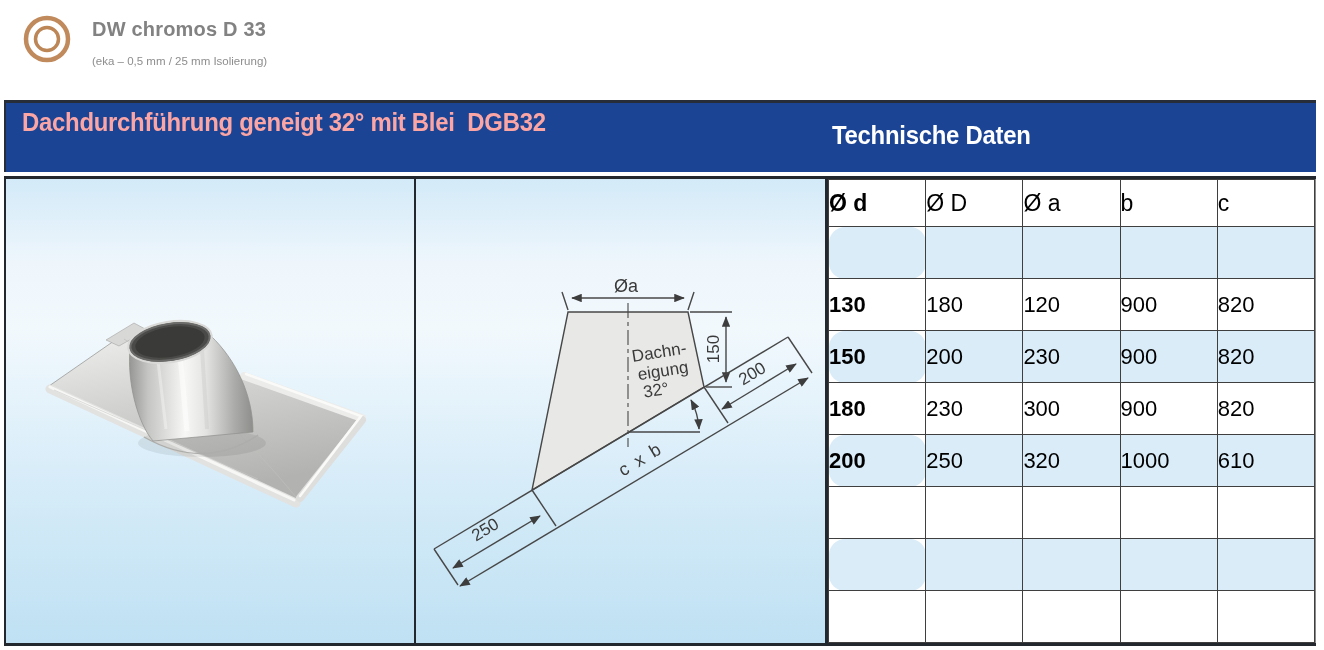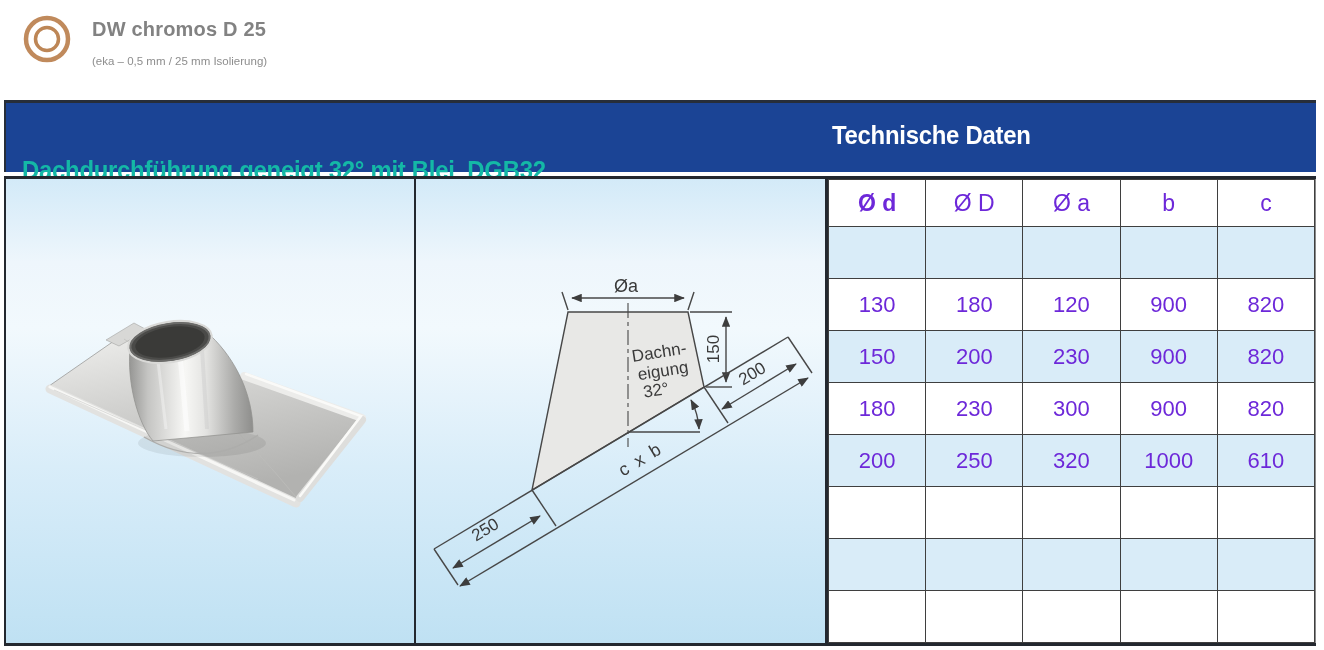--- a/index.html
+++ b/index.html
@@ -14,60 +14,60 @@
   .brand-rings{width:54px;height:54px;}
   .brand-text{margin-left:18px;margin-top:6px;}
   .brand-name{font-size:20px;font-weight:bold;color:#828282;letter-spacing:.2px;font-stretch:condensed;}
   .brand-spec{font-size:11.5px;color:#8d8d8d;margin-top:14px;}
   
   .titlebar{
     position:absolute;left:4px;top:100px;width:1312px;height:72px;
     background:#1b4495;box-sizing:border-box;
     border-top:3px solid #272e39;border-left:2px solid #272e39;
   }
-  .titlebar .left-titles{position:absolute;left:16px;top:3px;color:#14b8a6;margin-top:48px;}
+  .titlebar .left-titles{position:absolute;left:16px;top:3px;color:#fca5a5;}
   .title-line{font-size:26px;font-weight:bold;line-height:32px;font-stretch:condensed;letter-spacing:-.3px;
     display:inline-block;transform:scaleX(.92);transform-origin:0 50%;white-space:pre;}
   .tech-title{position:absolute;left:826px;top:17px;color:#ffffff;font-size:26px;font-weight:bold;
     font-stretch:condensed;letter-spacing:-.3px;display:inline-block;transform:scaleX(.92);transform-origin:0 50%;white-space:pre;}
   
   .panels{
     position:absolute;left:4px;top:176px;width:1312px;height:470px;
     display:flex;box-sizing:border-box;
     border-top:3px solid #23282f;border-bottom:3px solid #23282f;border-left:2px solid #23282f;
   }
   .gradpanel{background:linear-gradient(180deg,#d3eaf8 0%,#eef6fc 18%,#f2f9fd 32%,#d9edf9 62%,#bfe1f3 100%);}
   .photo-panel{width:410px;position:relative;border-right:2px solid #23282f;box-sizing:border-box;}
   .drawing-panel{width:412px;position:relative;border-right:3px solid #23282f;box-sizing:border-box;}
   .table-panel{flex:1;position:relative;background:#ffffff;border-right:1.5px solid #8a8a8a;box-sizing:border-box;}
   .photo-panel svg,.drawing-panel svg{position:absolute;left:0;top:0;width:100%;height:100%;}
   
   table.tech{width:100%;height:100%;border-collapse:collapse;table-layout:fixed;}
   table.tech th,table.tech td{
-    border:1.6px solid #3f3f3f;text-align:center;vertical-align:middle;
-    font-size:22px;color:#6d28d9;padding:0;font-stretch:condensed;
+    border:1.6px solid #3f3f3f;text-align:left;vertical-align:middle;
+    font-size:22px;color:#000000;padding:0;font-stretch:condensed;
   }
   table.tech th{height:46px;font-weight:normal;font-size:23px;}
   table.tech th:first-child{font-weight:bold;}
   table.tech td{height:51px;}
-  table.tech td:first-child{font-weight:normal;}
+  table.tech td:first-child{font-weight:bold;border-radius:16px;}
   table.tech tbody tr:nth-child(odd) td{background:#d9ecf8;}
   
   .dwg-label{font-family:"Liberation Sans",sans-serif;fill:#3a3a3a;}
 </style>
 </head>
 <body>
 
 <div class="brand">
   <svg class="brand-rings" viewBox="0 0 54 54">
     <circle cx="27" cy="27" r="21" fill="none" stroke="#c08a5c" stroke-width="4.5"></circle>
     <circle cx="27" cy="27" r="11.5" fill="none" stroke="#bd8656" stroke-width="3.5"></circle>
   </svg>
   <div class="brand-text">
-    <div class="brand-name">DW chromos D 25</div>
+    <div class="brand-name">DW chromos D 33</div>
     <div class="brand-spec">(eka – 0,5 mm / 25 mm Isolierung)</div>
   </div>
 </div>
 
 <div class="titlebar">
   <div class="left-titles">
     <div><span class="title-line">Dachdurchführung geneigt 32° mit Blei  DGB32</span></div>
   </div>
   <span class="tech-title">Technische Daten</span>
 </div>

